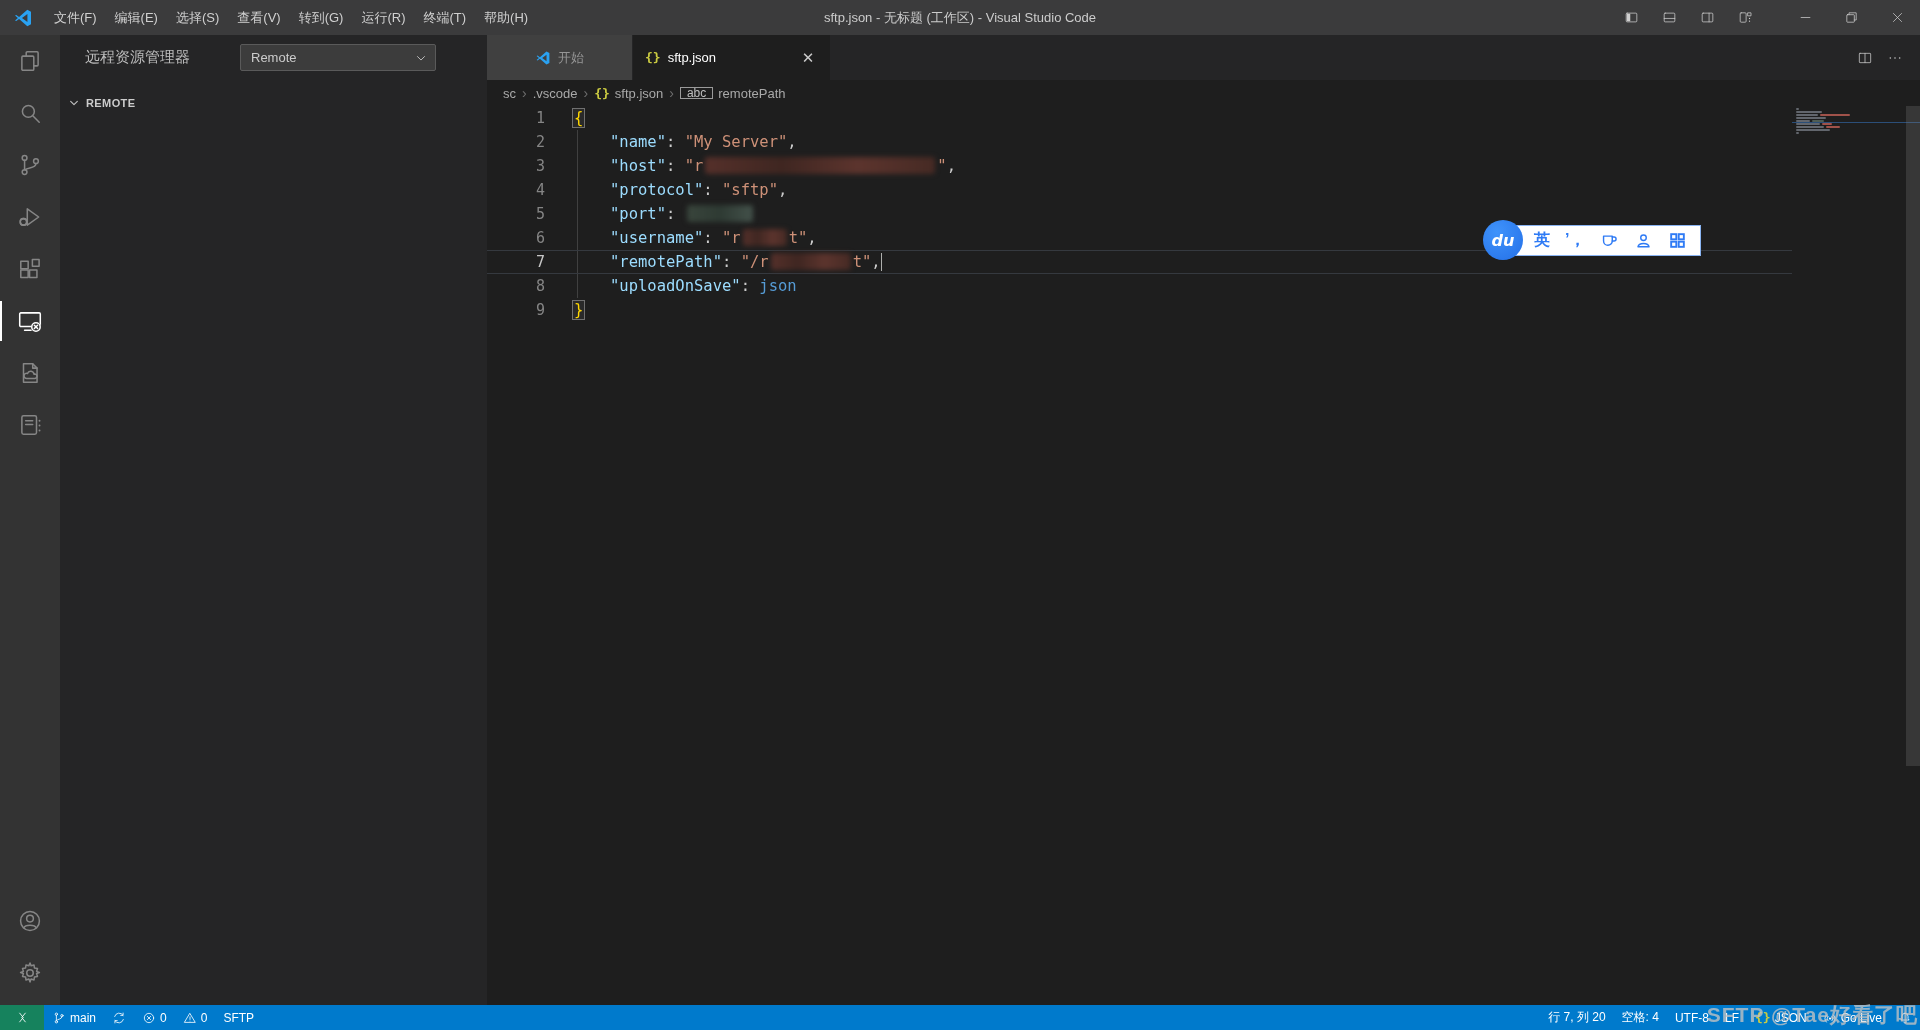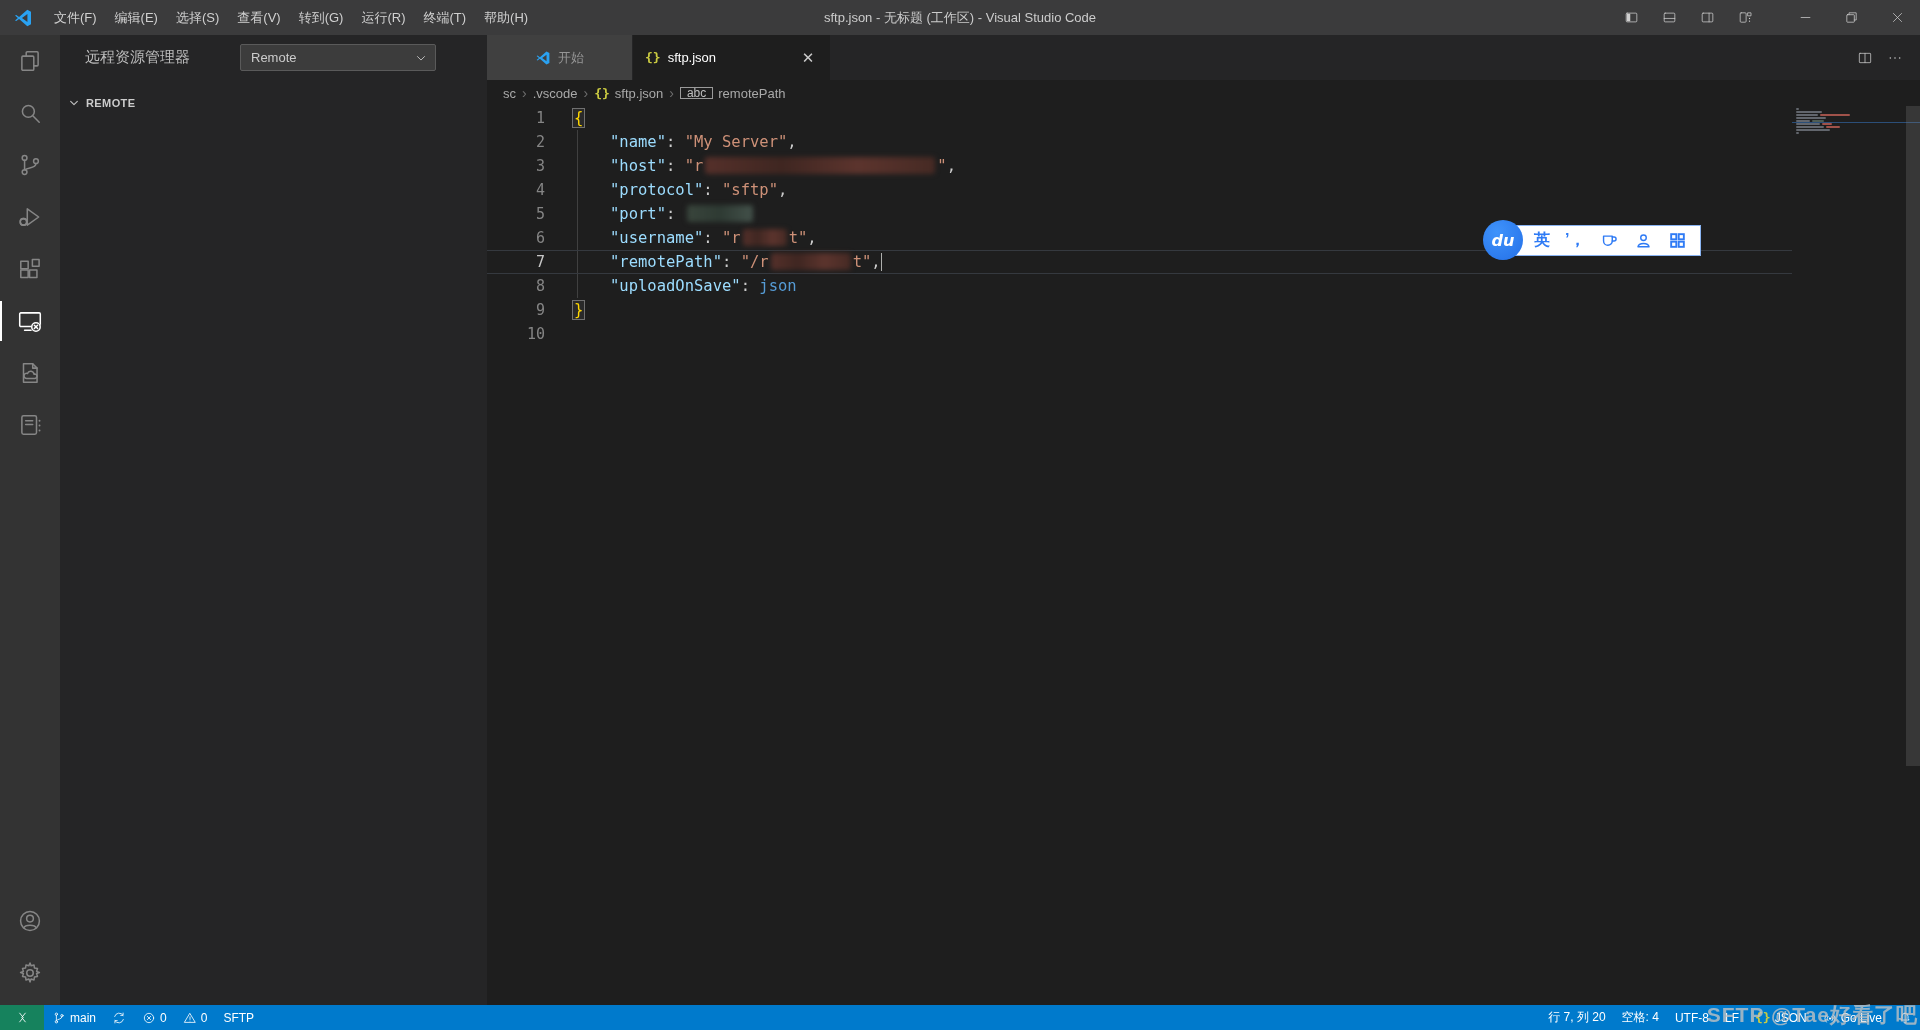--- a/index.html
+++ b/index.html
@@ -405,24 +405,20 @@
           <span class="ln">7</span>
           <span class="code-content" style="padding-left:38px"><span class="tok-key">"remotePath"</span><span class="tok-p">: </span><span class="tok-str">"/r</span><span class="redact red" style="width:80px"></span><span class="tok-str">t"</span><span class="tok-p">,</span><span class="cursor"></span></span>
         </div>
         <div class="code-row">
           <span class="ln">8</span>
           <span class="code-content" style="padding-left:38px"><span class="tok-key">"uploadOnSave"</span><span class="tok-p">: </span><span class="tok-kw">json</span></span>
         </div>
         <div class="code-row">
           <span class="ln">9</span>
           <span class="code-content" style="padding-left:0px"><span class="tok-brace">}</span></span>
-        </div>
-        <div class="code-row">
-          <span class="ln">10</span>
-          <span class="code-content" style="padding-left:0px"></span>
         </div>
       </div>
     <div class="minimap" id="minimap">
         <div class="mm-row">
           <div class="mm-seg" style="width: 3px; background: rgb(98, 102, 109);"></div>
         </div>
         <div class="mm-row">
           <div class="mm-seg" style="width: 26px; background: rgb(98, 102, 109);"></div>
         </div>
         <div class="mm-row">

